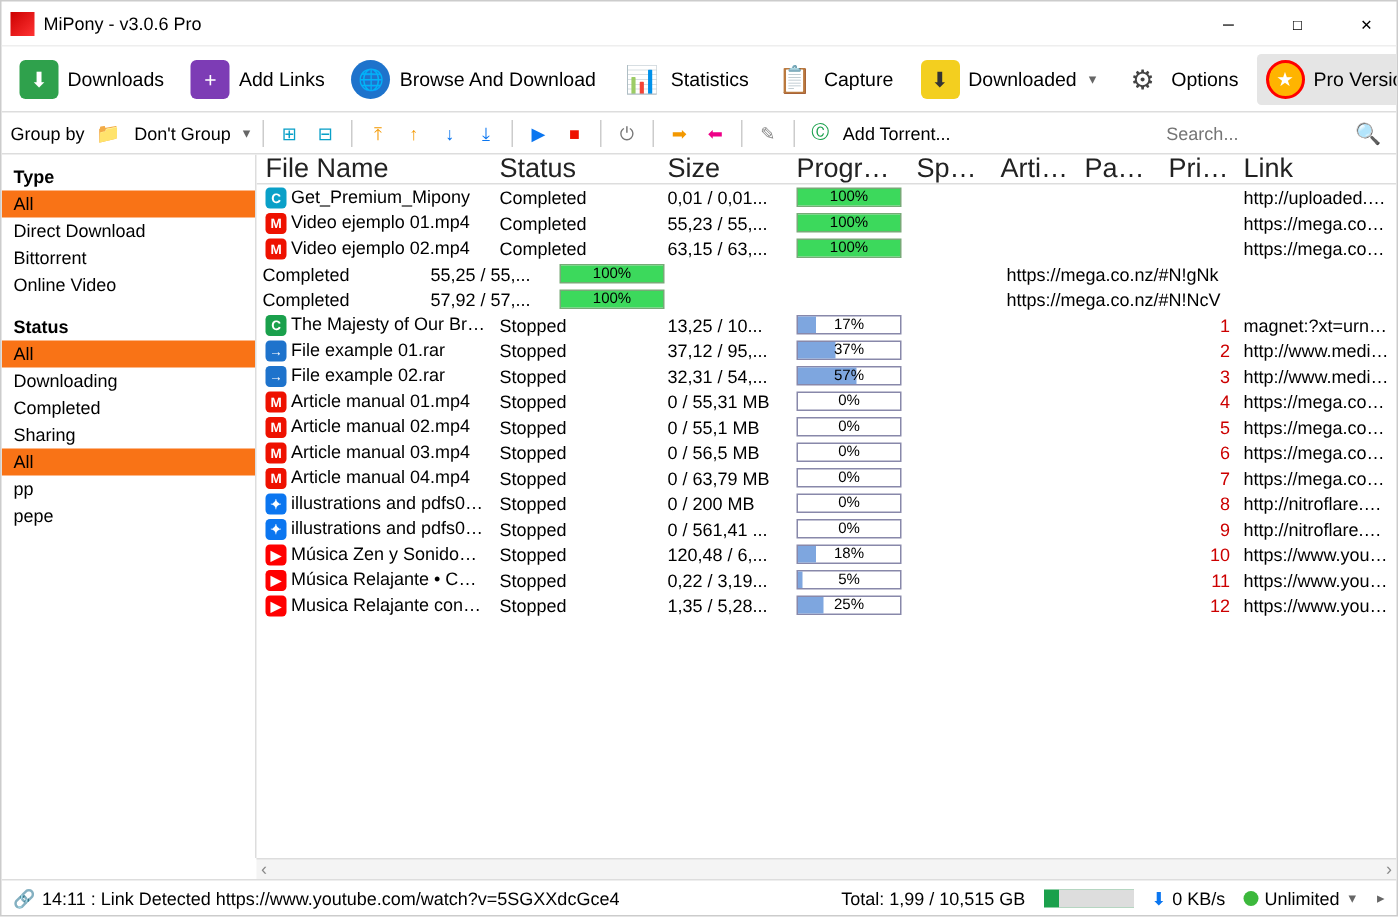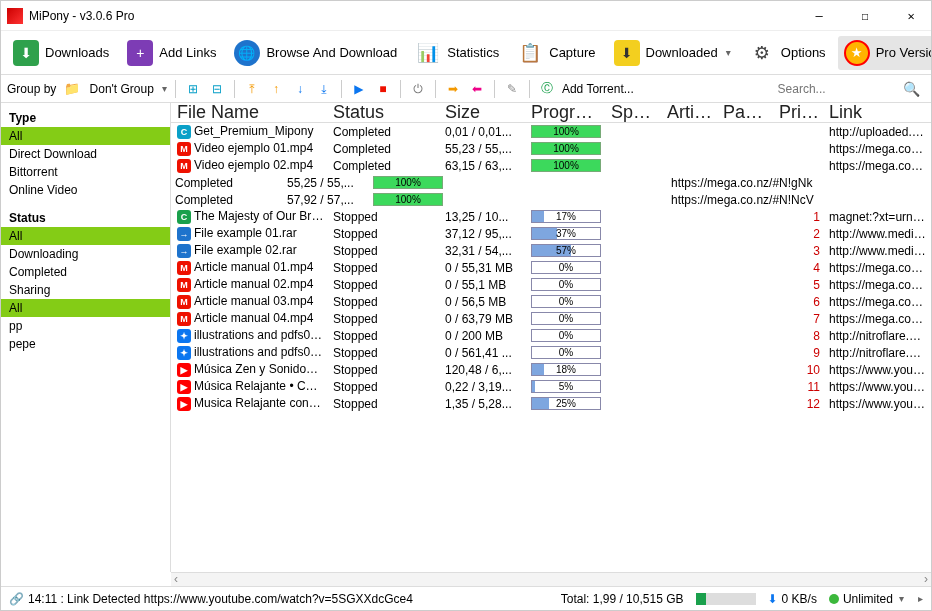--- a/index.html
+++ b/index.html
@@ -34,21 +34,21 @@
 .mini-btn { width: 18px; height: 18px; display:flex; align-items:center; justify-content:center; font-size:12px; cursor:default; }
 .sep { width:1px; height:18px; background:#ccc; margin:0 2px; }
 .search-box { margin-left:auto; border:none; outline:none; width:120px; font-size:12px; }
 .search-ic { color:#0aa0c8; font-size:14px; margin-right:4px; }
 
 
 .main { flex:1; display:flex; overflow:hidden; }
 .sidebar { width:170px; border-right:1px solid #ddd; padding:4px 0; overflow:auto; }
 .side-head { font-weight:bold; padding:4px 8px 2px; }
 .side-item { padding:2px 8px; cursor:default; }
-.side-sel { background:#84cc16; }
+.side-sel { background:#f97316; }
 
 .content { flex:1; display:flex; flex-direction:column; overflow:hidden; }
 .headers { display:flex; border-bottom:1px solid #ddd; font-size:18px; color:#222; height:20px; align-items:center; }
 .col { padding:2px 4px; border-right:1px solid transparent; overflow:hidden; white-space:nowrap; text-overflow:ellipsis; }
 .c-file   { width:158px; padding-left:6px; }
 .c-status { width:112px; }
 .c-size   { width:86px; }
 .c-prog   { width:80px; }
 .c-speed  { width:56px; }
 .c-est    { width:56px; }

